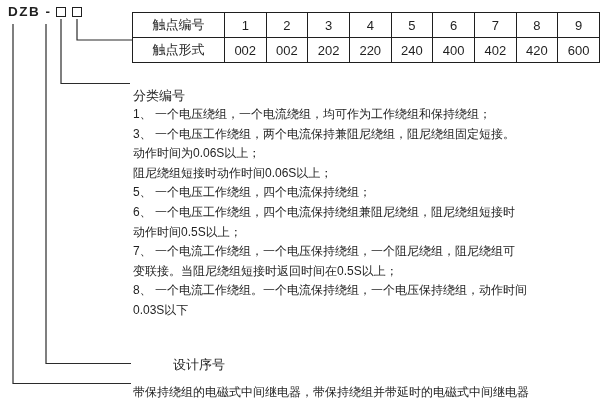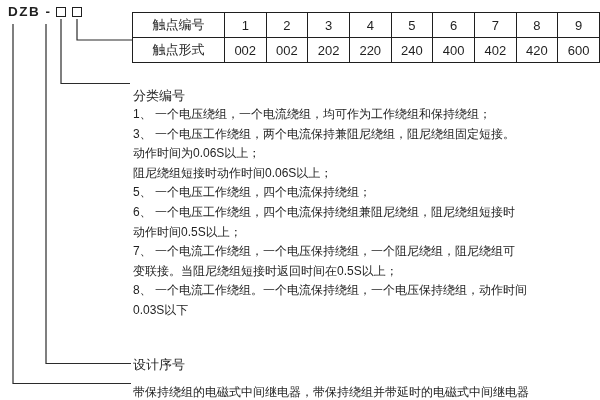--- a/index.html
+++ b/index.html
@@ -28,21 +28,21 @@
     border:1.5px solid #1f1f1f;height:24px;padding:0 2px;
     text-align:center;font-size:13px;white-space:nowrap;
     overflow:hidden;
   }
   table.contacts td.hdr{width:90px;}
   table.contacts td.num{width:38px;}
   .sec-label{
     position:absolute;left:133px;font-size:13px;white-space:nowrap;
   }
   .clabel{top:87px;}
-  .dlabel{top:356px;}
+  .dlabel{top:356px;margin-left:40px;}
   .blabel{top:384px;font-size:12px;}
   .clist{
     position:absolute;left:133px;top:105px;width:465px;
     font-size:12px;
   }
   .clist .ln{
     height:19.6px;line-height:19.6px;white-space:nowrap;
   }
 </style>
 </head>

